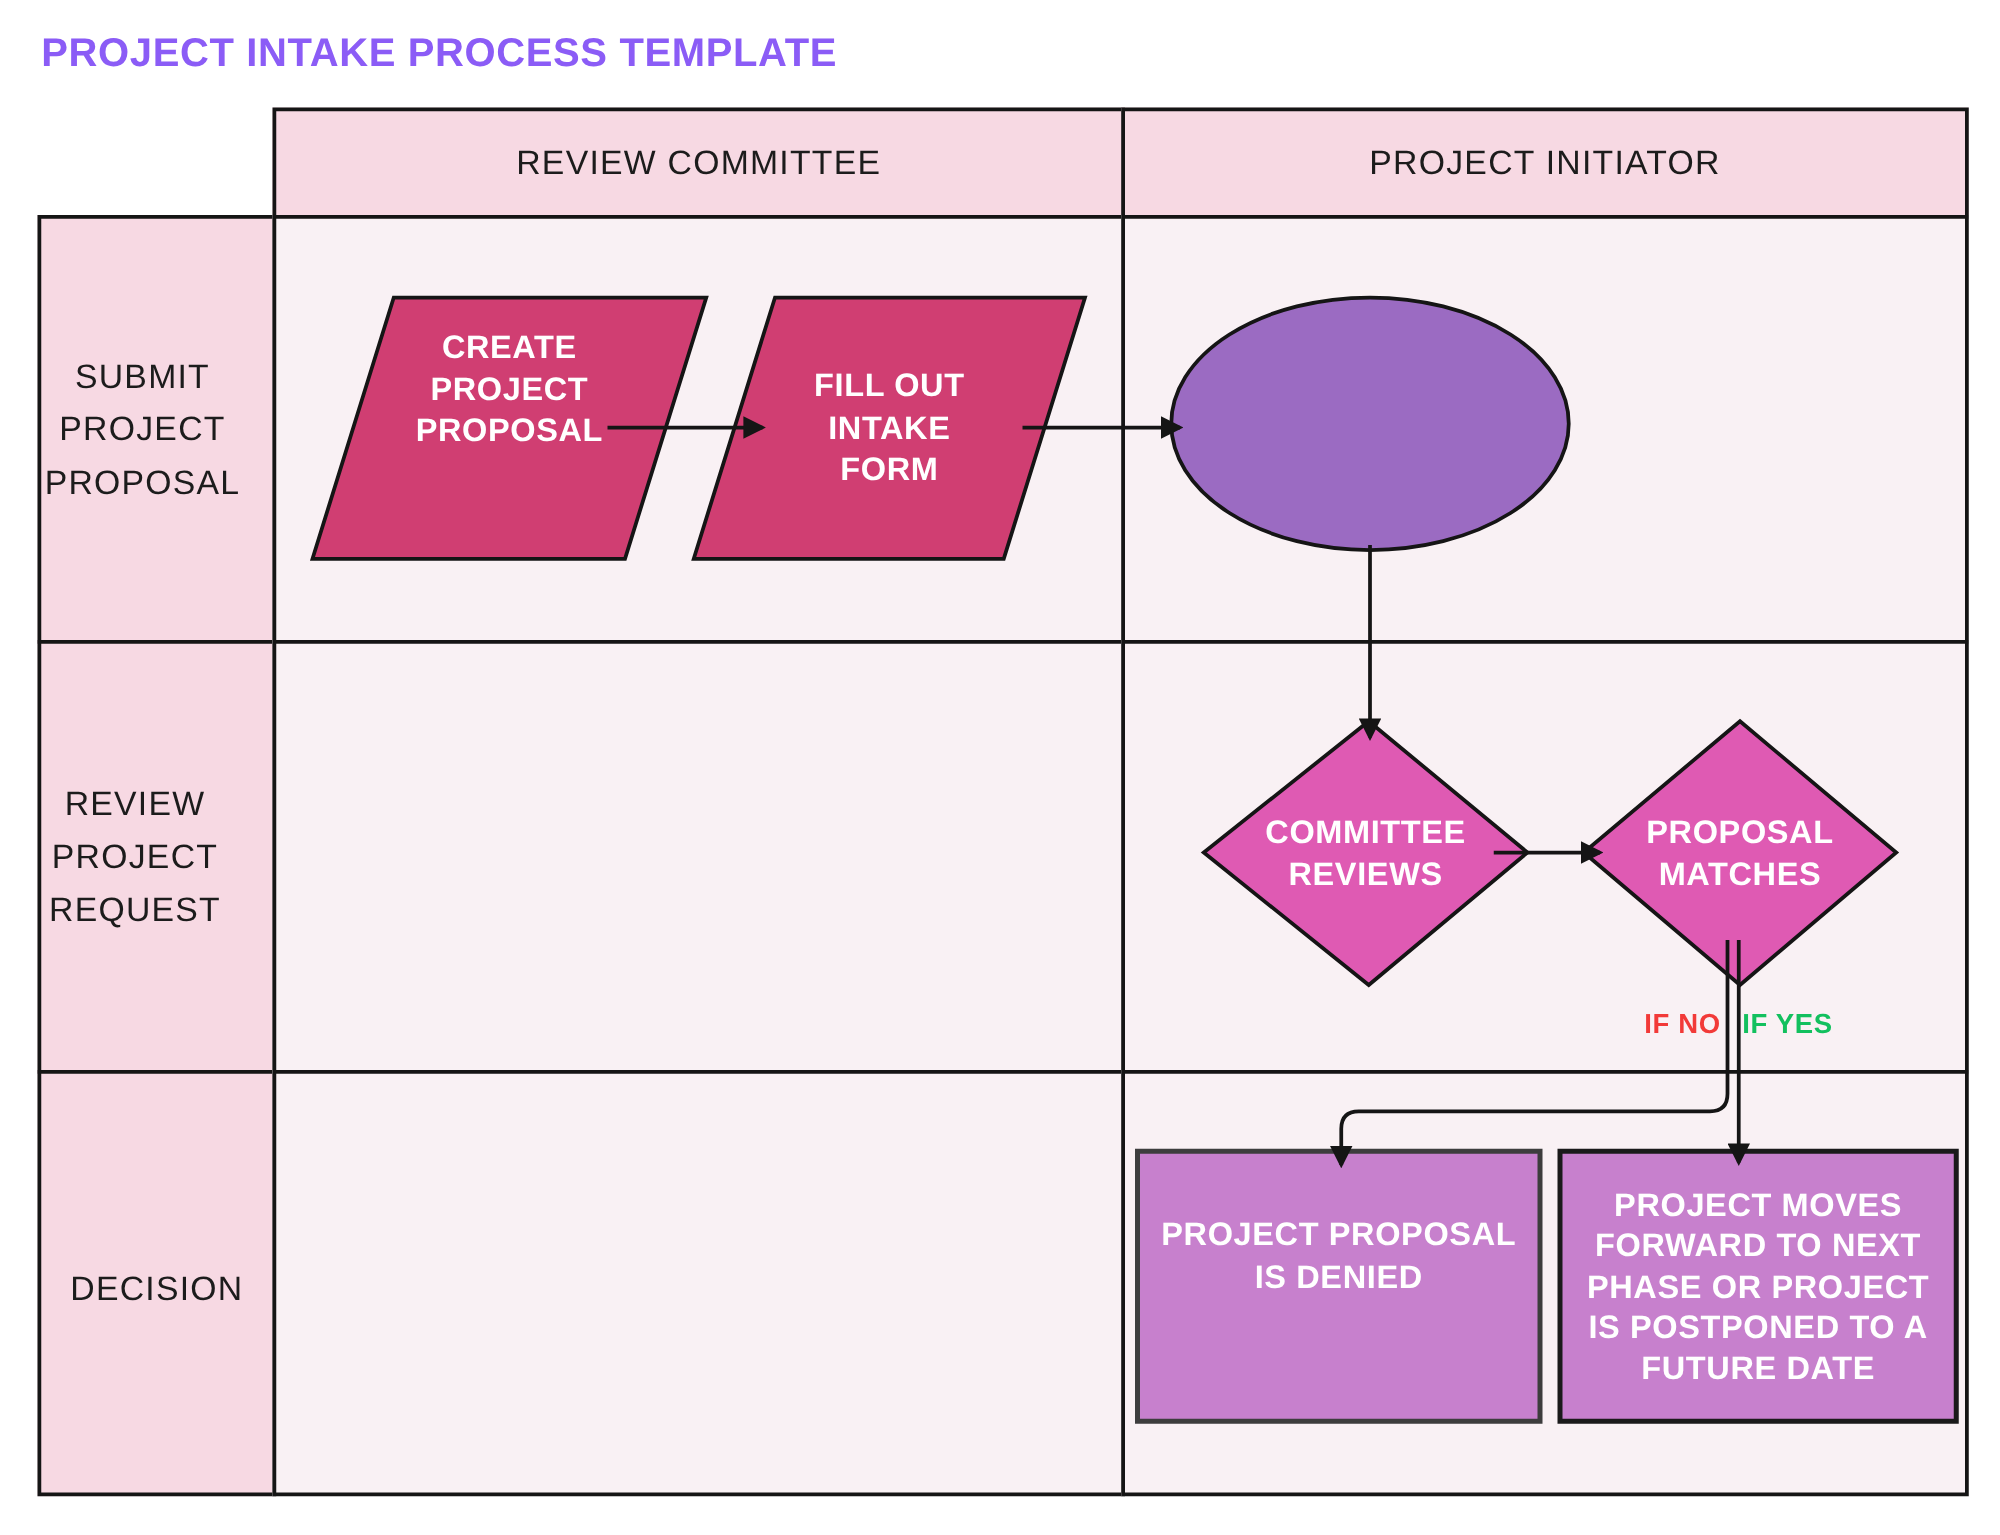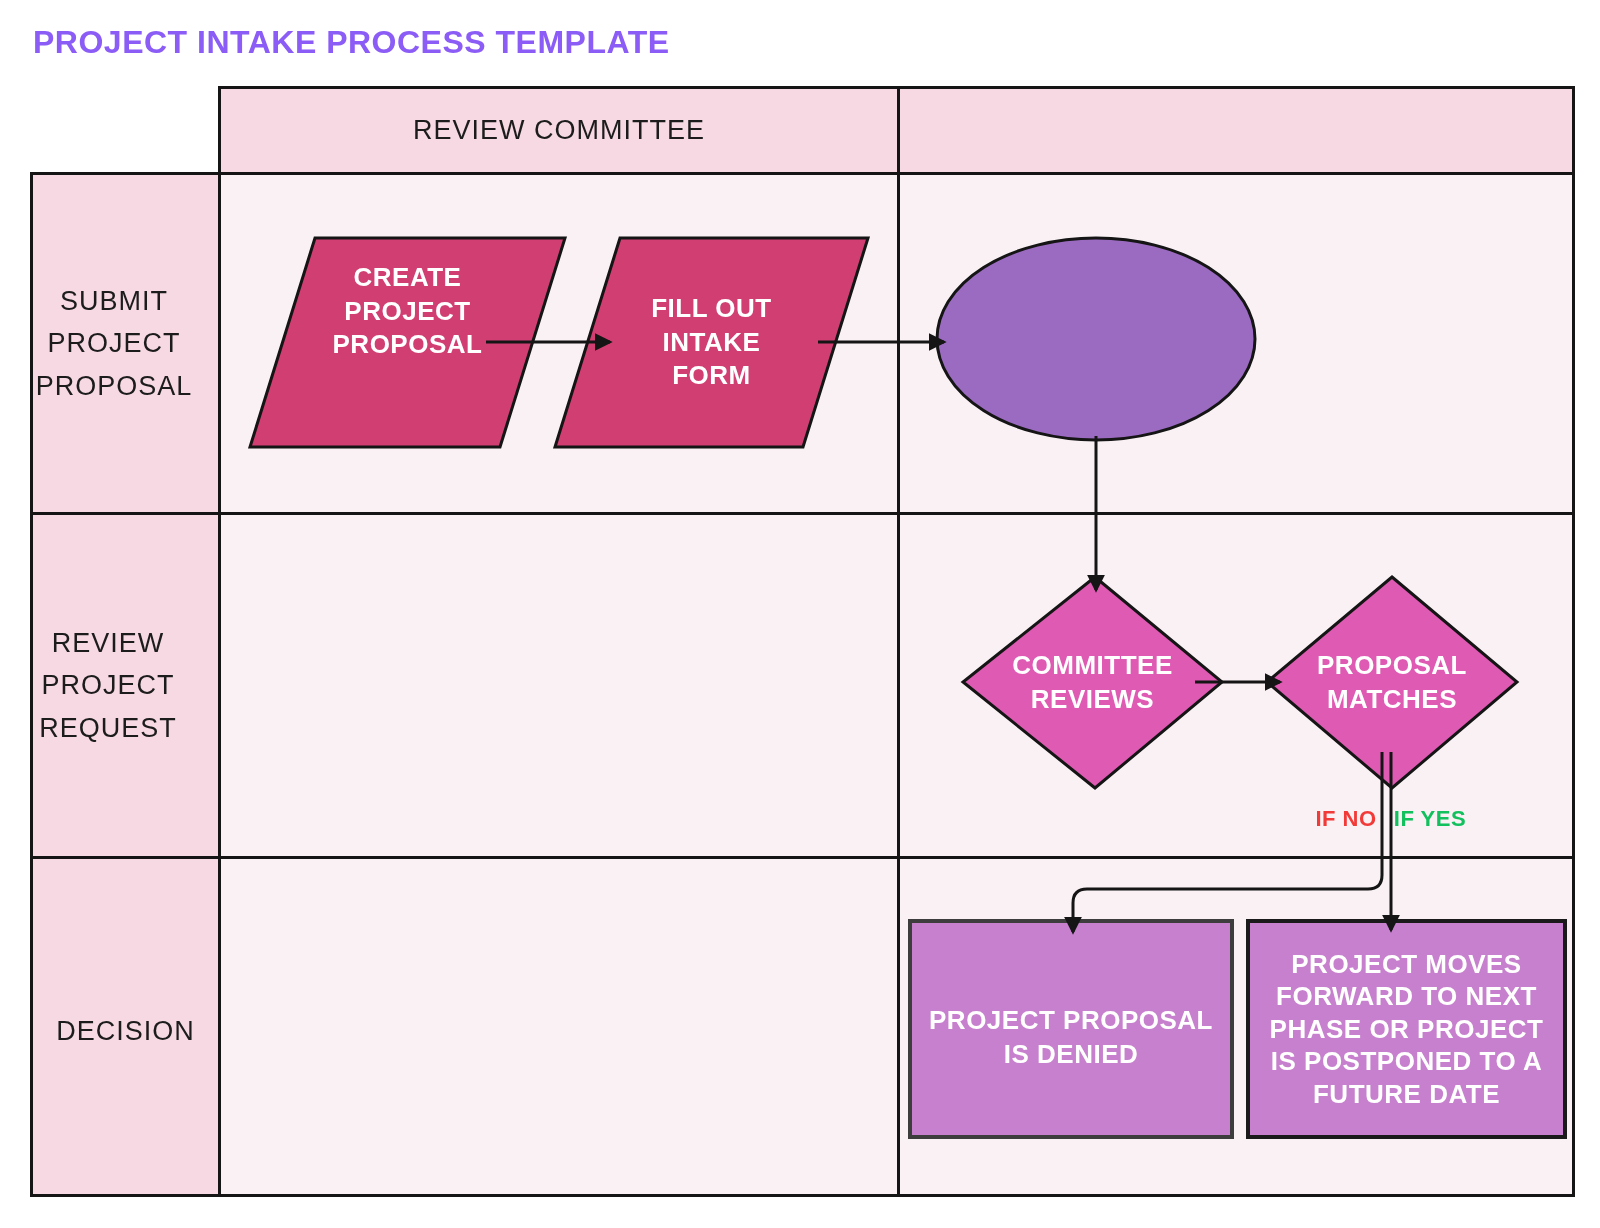--- a/index.html
+++ b/index.html
@@ -63,39 +63,40 @@
     <line x1="1096" y1="436" x2="1096" y2="590" stroke="#151515" stroke-width="3" marker-end="url(#ah)"></line>
     <line x1="1195" y1="682" x2="1280" y2="682" stroke="#151515" stroke-width="3" marker-end="url(#ah)"></line>
     <path d="M 1382,752 L 1382,875 Q 1382,889 1368,889 L 1087,889 Q 1073,889 1073,903 L 1073,932" fill="none" stroke="#151515" stroke-width="3" marker-end="url(#ah)"></path>
     <path d="M 1391,752 L 1391,930" fill="none" stroke="#151515" stroke-width="3" marker-end="url(#ah)"></path>
 
     <text class="branch" x="1346" y="826" text-anchor="middle" fill="#f23a38">IF NO</text>
     <text class="branch" x="1430" y="826" text-anchor="middle" fill="#12c05e">IF YES</text>
   </svg>
 
   <div class="txt lane-txt" style="left:218px;top:86px;width:682px;height:89px;">REVIEW COMMITTEE</div>
+  <div class="txt lane-txt" style="left:897px;top:86px;width:678px;height:89px;">PROJECT INITIATOR</div>
   <div class="txt lane-txt" style="left:30px;top:172px;width:168px;height:343px;">SUBMIT
 PROJECT
 PROPOSAL</div>
   <div class="txt lane-txt" style="left:30px;top:512px;width:156px;height:347px;">REVIEW
 PROJECT
 REQUEST</div>
   <div class="txt lane-txt" style="left:30px;top:856px;width:191px;height:351px;">DECISION</div>
 
   <div class="txt node-label" style="left:250px;top:238px;width:315px;height:147px;">CREATE
 PROJECT
 PROPOSAL</div>
   <div class="txt node-label" style="left:555px;top:238px;width:313px;height:209px;">FILL OUT
 INTAKE
 FORM</div>
   <div class="txt node-label" style="left:963px;top:577px;width:259px;height:211px;">COMMITTEE
 REVIEWS</div>
   <div class="txt node-label" style="left:1267px;top:577px;width:250px;height:211px;">PROPOSAL
 MATCHES</div>
-  <div class="txt node-label" style="left:910px;top:930px;width:322px;height:216px;text-align:center;">PROJECT PROPOSAL
+  <div class="txt node-label" style="left:910px;top:897px;width:322px;height:216px;text-align:center;">PROJECT PROPOSAL
 IS DENIED</div>
   <div class="txt node-label tight" style="left:1248px;top:921px;width:317px;height:216px;">PROJECT MOVES
 FORWARD TO NEXT
 PHASE OR PROJECT
 IS POSTPONED TO A
 FUTURE DATE</div>
 
 </div>
 
 </body></html>

